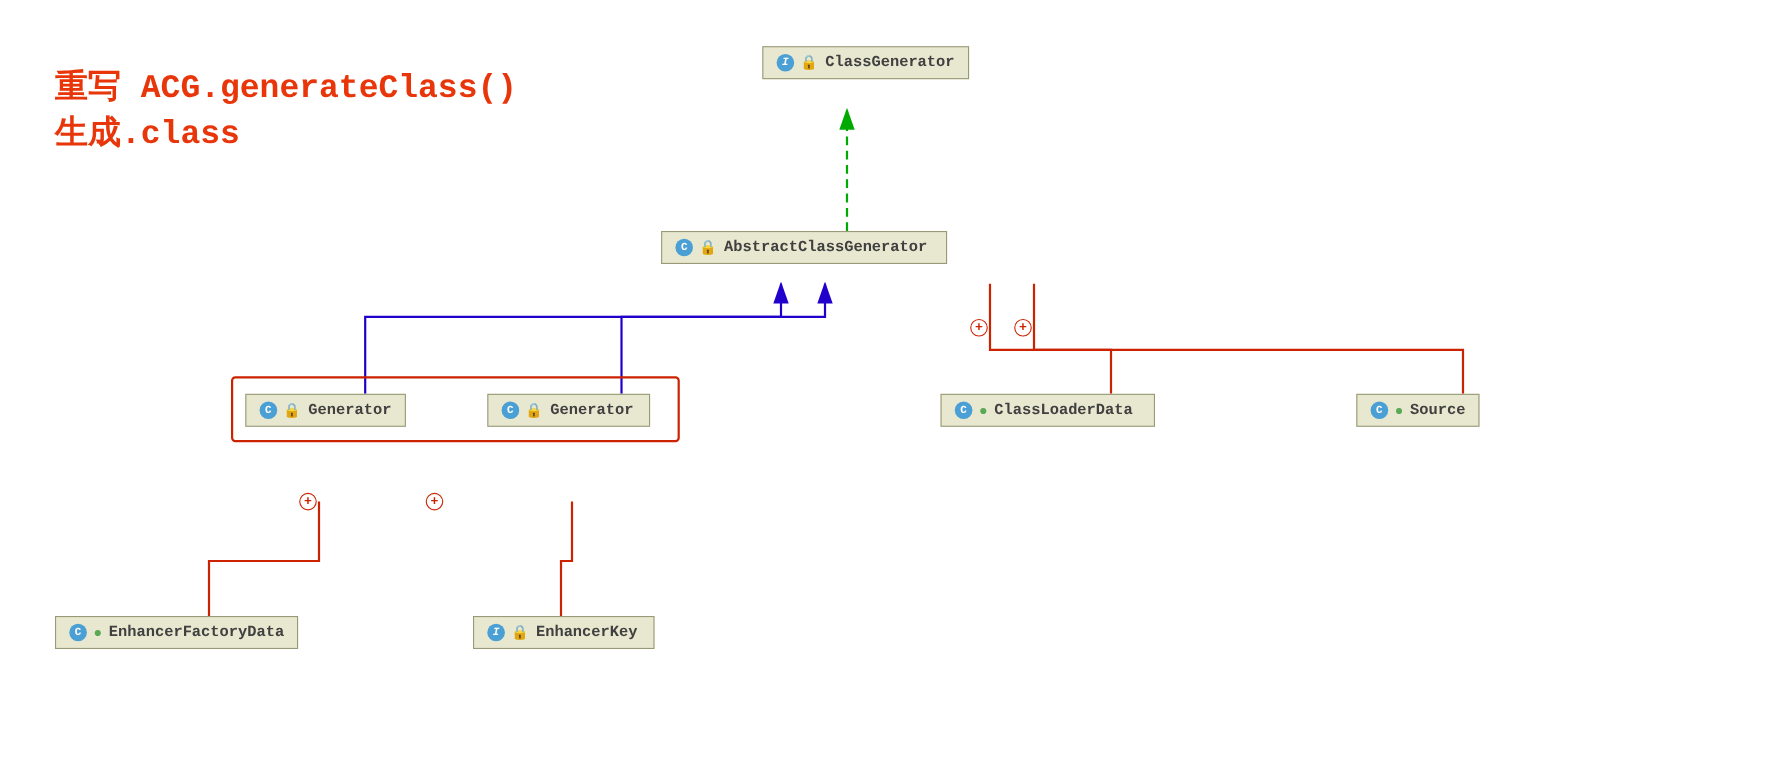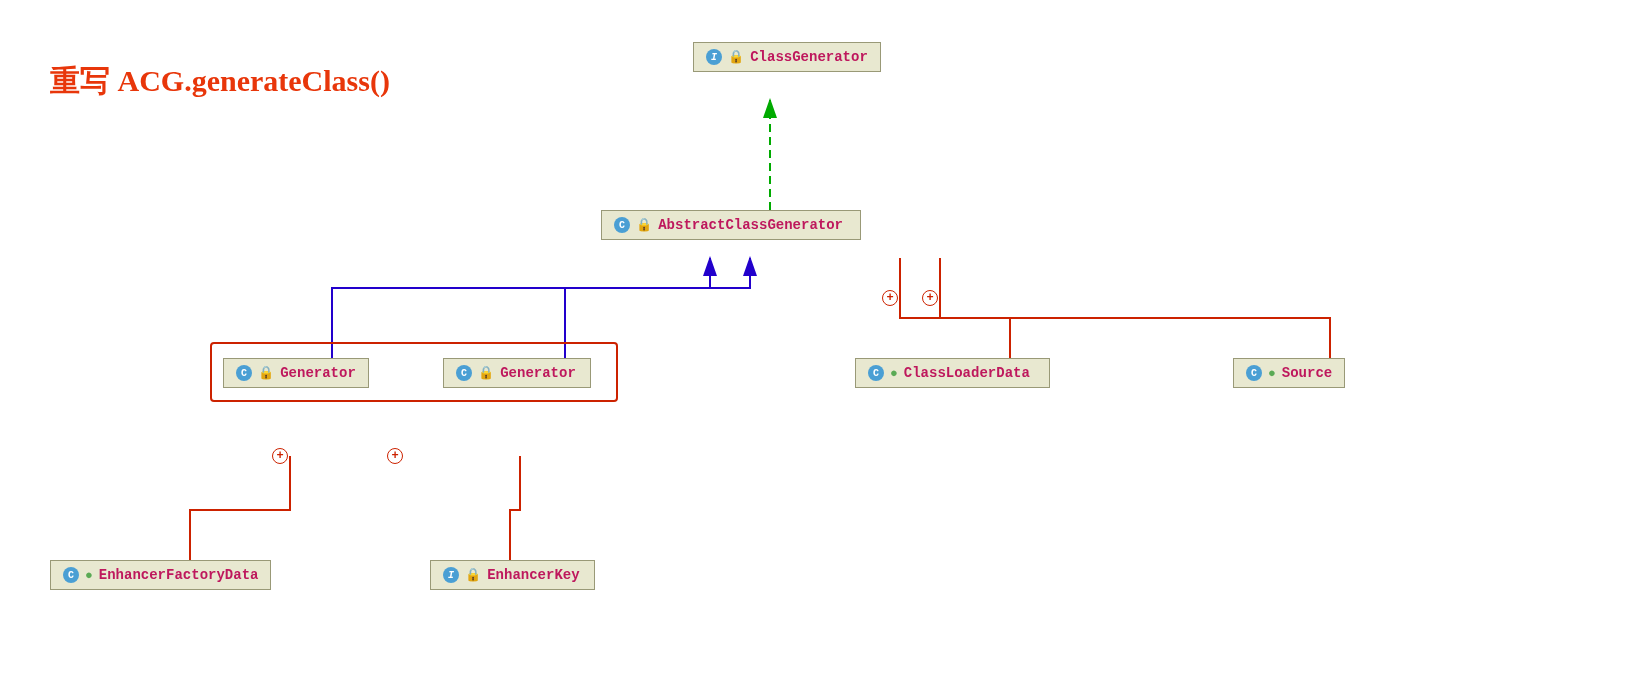--- a/index.html
+++ b/index.html
@@ -20,21 +20,21 @@
     }
 
     .title-text {
       position: absolute;
       top: 60px;
       left: 50px;
       color: #e8360a;
       font-size: 30px;
       font-weight: bold;
       line-height: 1.4;
-      font-family: Liberation Serif, serif;
+      font-family: Liberation Mono, monospace;
     }
 
     
     .uml-node {
       position: absolute;
       background: #e8e8d0;
       border: 1px solid #999977;
       padding: 6px 12px;
       display: flex;
       align-items: center;
@@ -65,21 +65,21 @@
       color: white;
     }
 
     .icon-I {
       background: #4a9fd4;
       color: white;
       font-style: italic;
     }
 
     .node-label {
-      color: #be185d;
+      color: #404040;
       font-weight: bold;
       font-size: 14px;
     }
 
     
     .highlight-box {
       position: absolute;
       border: 2.5px solid #cc2200;
       border-radius: 4px;
       pointer-events: none;
@@ -110,20 +110,21 @@
       font-weight: bold;
     }
   </style>
 </head>
 <body>
 
 <div class="diagram-container">
 
   <div class="title-text">
     <div>重写 ACG.generateClass()</div>
+    <div>生成.class</div>
   </div>
 
   <svg class="connectors-svg">
 
     <defs>
       <marker id="arrow-green" markerWidth="10" markerHeight="7" refX="9" refY="3.5" orient="auto">
         <polygon points="0 0, 10 3.5, 0 7" fill="#00aa00"></polygon>
       </marker>
       <marker id="arrow-blue" markerWidth="10" markerHeight="7" refX="9" refY="3.5" orient="auto">
         <polygon points="0 0, 10 3.5, 0 7" fill="#2200cc"></polygon>

